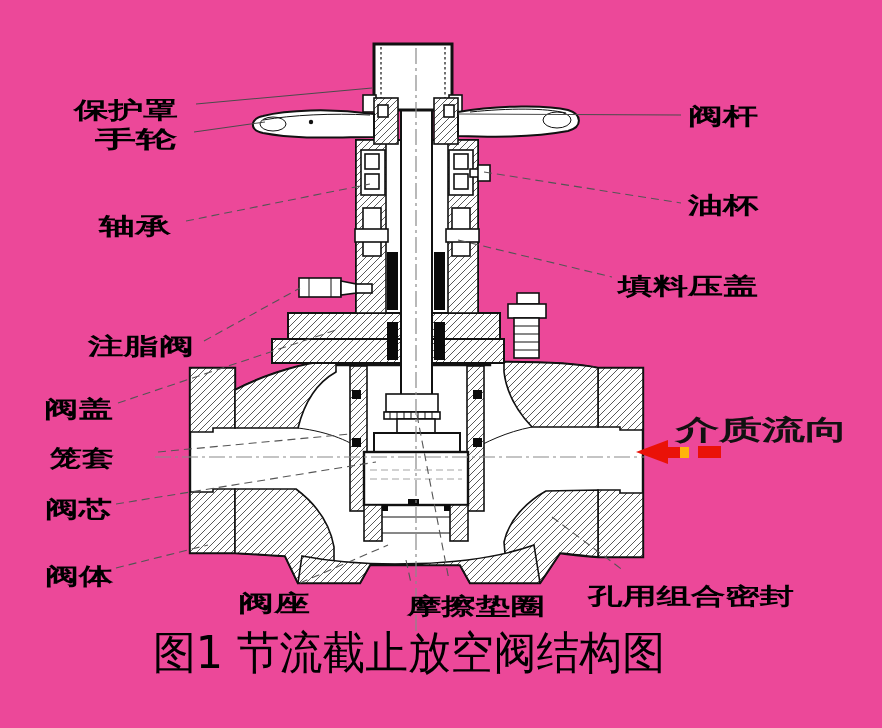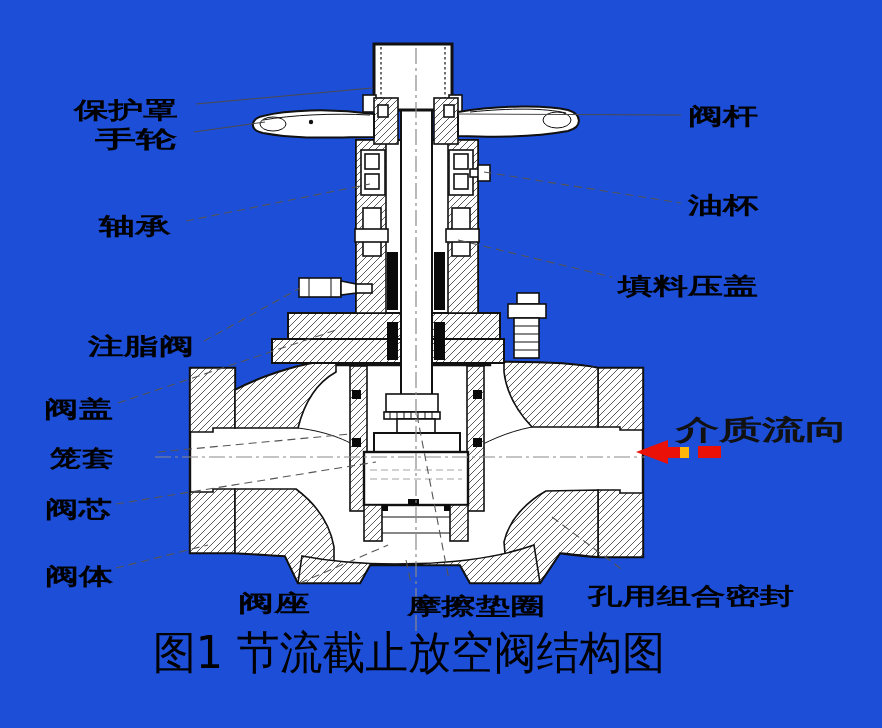--- a/index.html
+++ b/index.html
@@ -1,16 +1,16 @@
 <!DOCTYPE html>
 <html><head>
 <meta charset="utf-8">
 <style>
   html,body{margin:0;padding:0;background:#ffffff;}
-  #stage{position:relative;width:882px;height:728px;background:#1d4ed8;overflow:hidden;}
+  #stage{position:relative;width:882px;height:728px;background:#ec4899;overflow:hidden;}
   svg{display:block;}
   .lbl{font-family:"DejaVu Sans","Liberation Sans",sans-serif;font-weight:bold;font-size:23px;fill:#000;}
   .flowlbl{font-family:"DejaVu Sans","Liberation Sans",sans-serif;font-weight:bold;font-size:27px;fill:#111;}
   .cap{font-family:"DejaVu Sans","Liberation Sans",sans-serif;font-weight:500;font-size:45px;fill:#000;}
   .ol{fill:#ffffff;stroke:#111;stroke-width:2.4;}
   .hz{fill:url(#hatch);stroke:#111;stroke-width:1.6;}
   .hz2{fill:url(#hatch);stroke:#111;stroke-width:2;}
   .wt{fill:#ffffff;stroke:#111;stroke-width:1.6;}
   .wt2{fill:#ffffff;stroke:#111;stroke-width:2;}
   .thin{fill:none;stroke:#111;stroke-width:1;}

